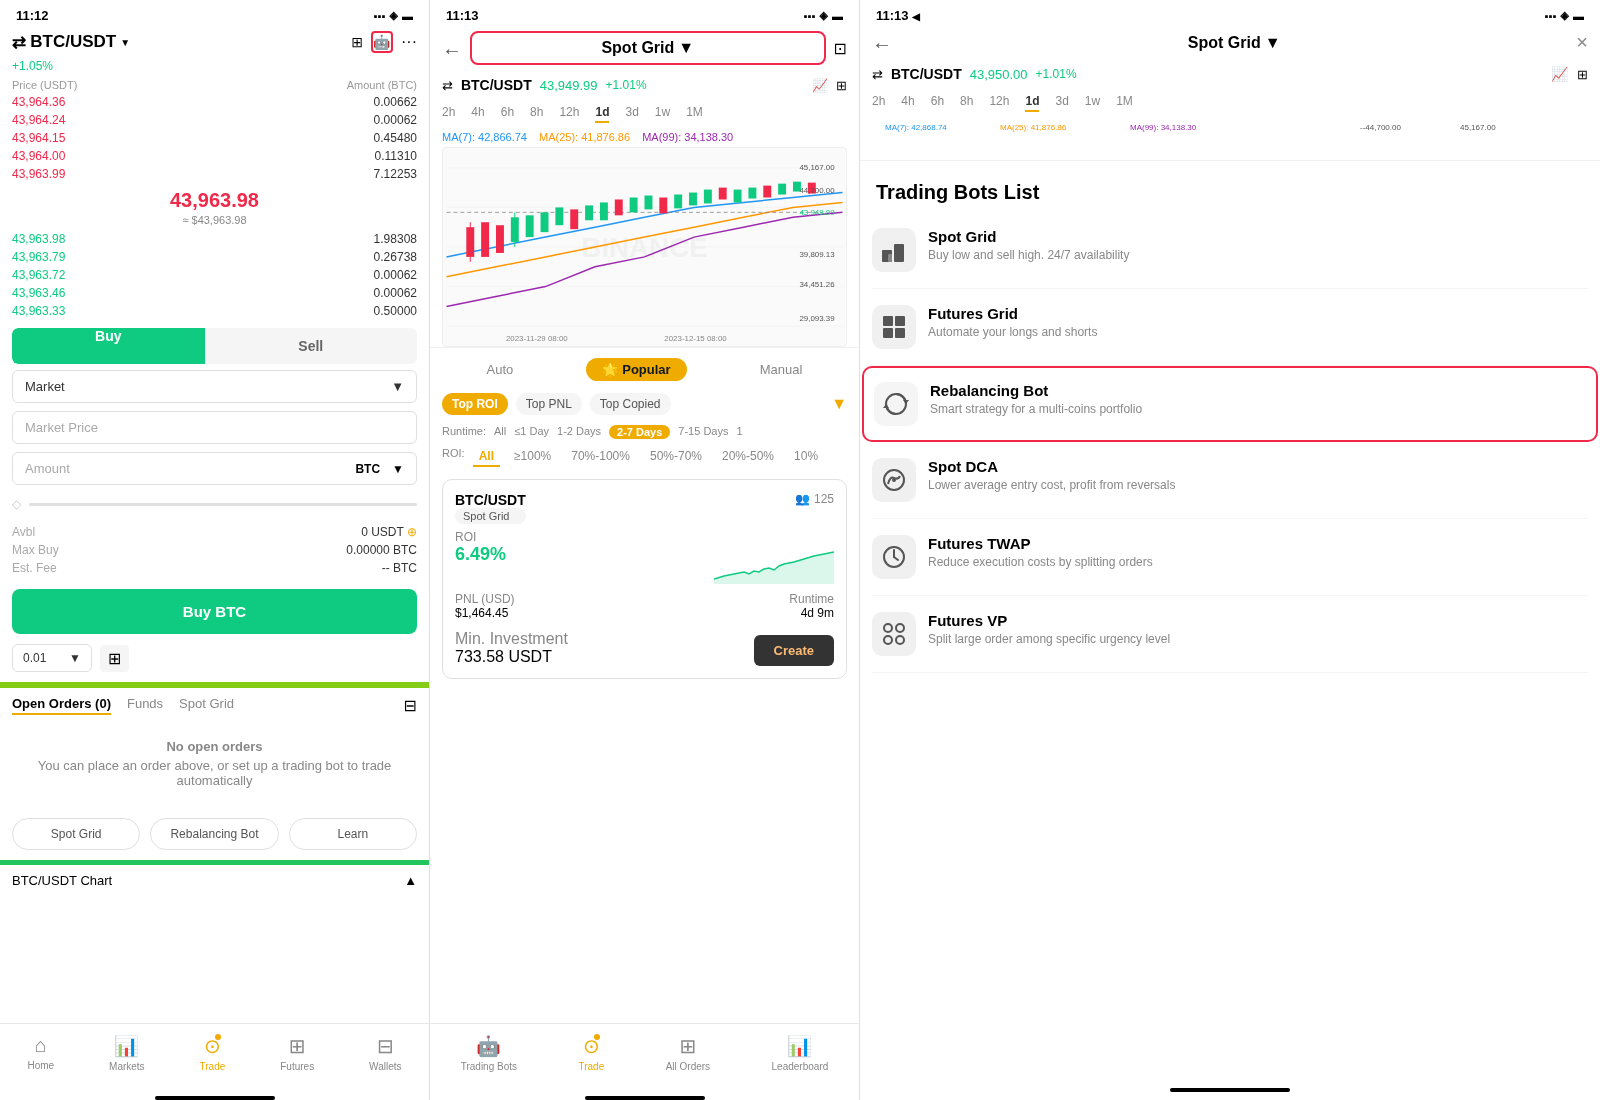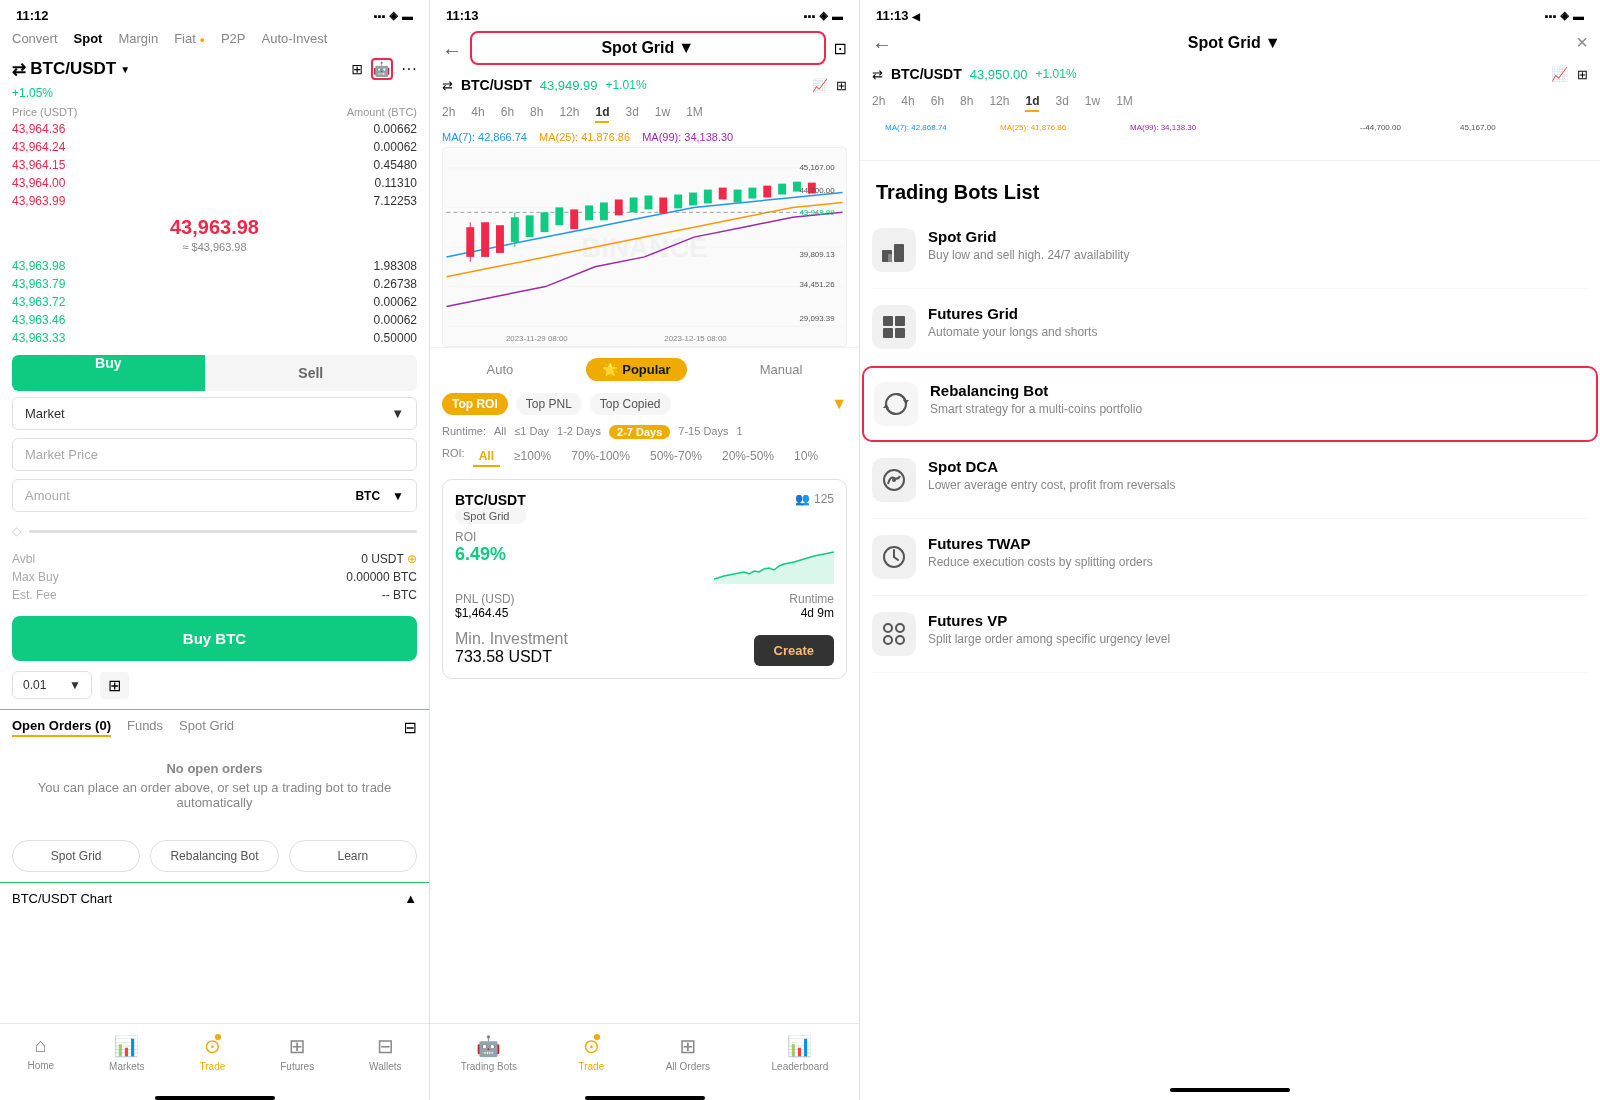--- a/index.html
+++ b/index.html
@@ -219,21 +219,21 @@
       background: #f5f5f5;
       border-radius: 4px;
       padding: 4px 8px;
       font-size: 16px;
     }
 
     .p1-orders-header {
       display: flex;
       gap: 16px;
       padding: 8px 12px 4px;
-      border-top: 1px solid #84cc16;
+      border-top: 6px solid #84cc16;
       font-size: 13px;
     }
     .p1-orders-tab { color: #888; }
     .p1-orders-tab.active { color: #000; font-weight: 700; border-bottom: 2px solid #f0ab00; padding-bottom: 2px; }
     .p1-orders-icon { margin-left: auto; font-size: 16px; }
 
     .p1-no-orders {
       text-align: center;
       padding: 20px 12px;
       color: #888;
@@ -255,21 +255,21 @@
       font-size: 12px;
       color: #555;
     }
 
     .p1-chart-row {
       display: flex;
       justify-content: space-between;
       align-items: center;
       padding: 8px 12px;
       font-size: 13px;
-      border-top: 1px solid #22c55e;
+      border-top: 5px solid #22c55e;
     }
 
     
     .bottom-nav {
       display: flex;
       justify-content: space-around;
       padding: 10px 0 20px;
       border-top: 1px solid #e8e8e8;
       margin-top: auto;
     }
@@ -549,28 +549,20 @@
 
   <div class="status-bar">
     <span>11:12</span>
     <div class="status-icons">
       <span>▪▪▪</span>
       <span>◈</span>
       <span>▬</span>
     </div>
   </div>
 
-  <div class="p1-nav">
-    <span class="p1-nav-item">Convert</span>
-    <span class="p1-nav-item active">Spot</span>
-    <span class="p1-nav-item">Margin</span>
-    <span class="p1-nav-item">Fiat <span style="color:#f0ab00;font-size:9px;">●</span></span>
-    <span class="p1-nav-item">P2P</span>
-    <span class="p1-nav-item">Auto-Invest</span>
-  </div>
 
   <div class="p1-pair-row">
     <div class="p1-pair">
       <span>⇄</span>
       <span>BTC/USDT</span>
       <span style="font-size:10px;">▼</span>
     </div>
     <div class="p1-pair-icons">
       <span style="font-size:14px;">⊞</span>
       <span class="icon-btn highlighted">🤖</span>

